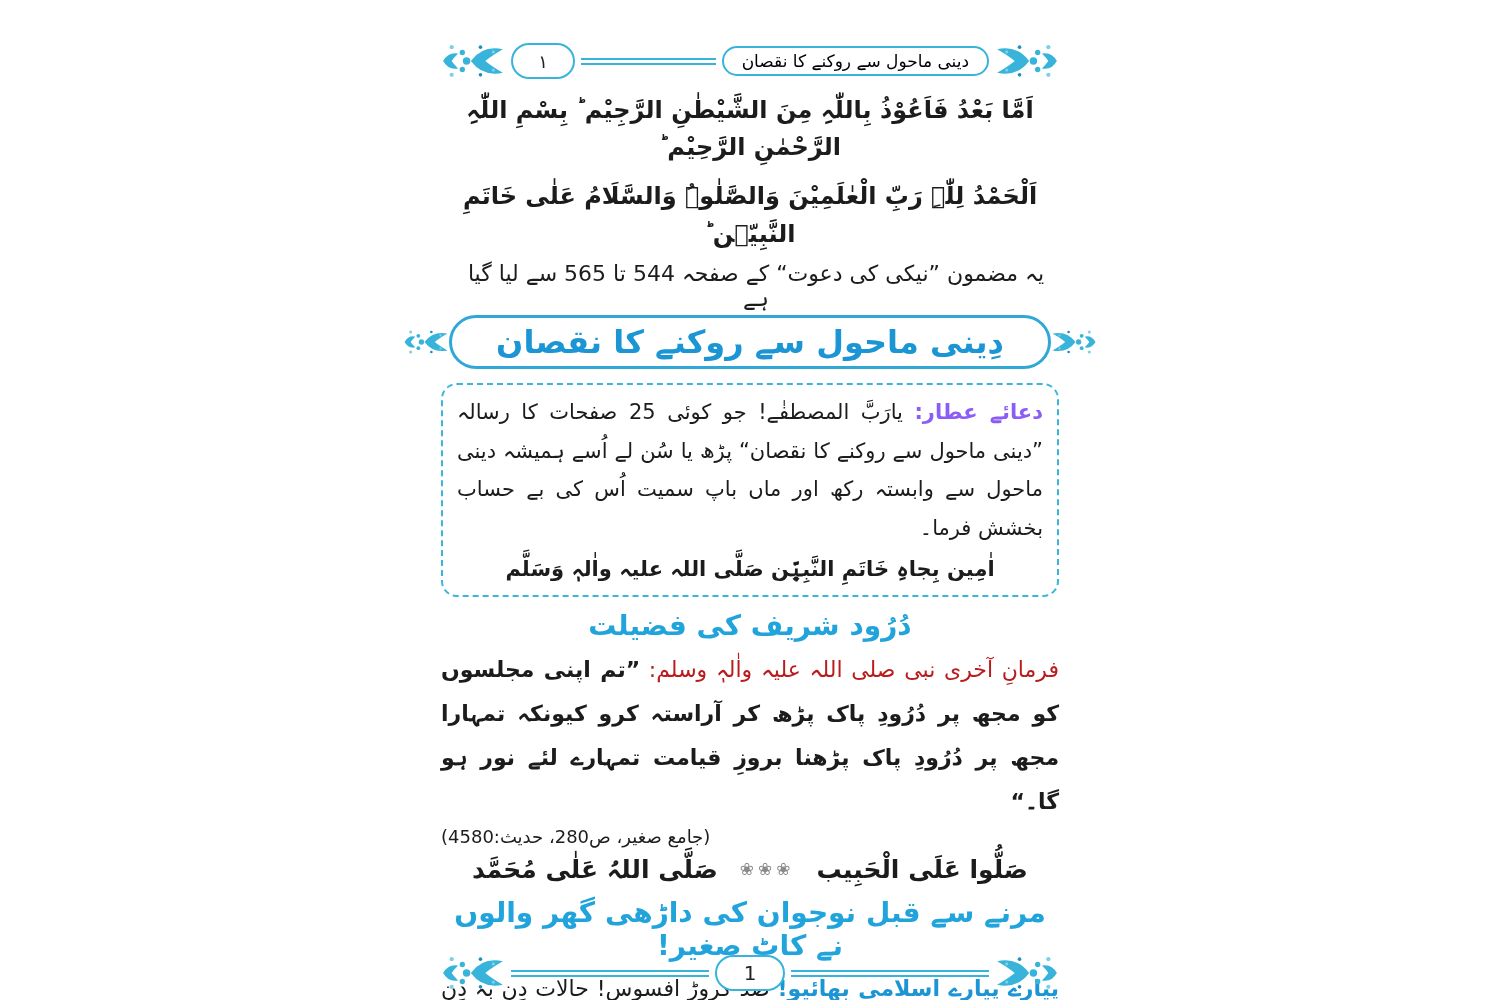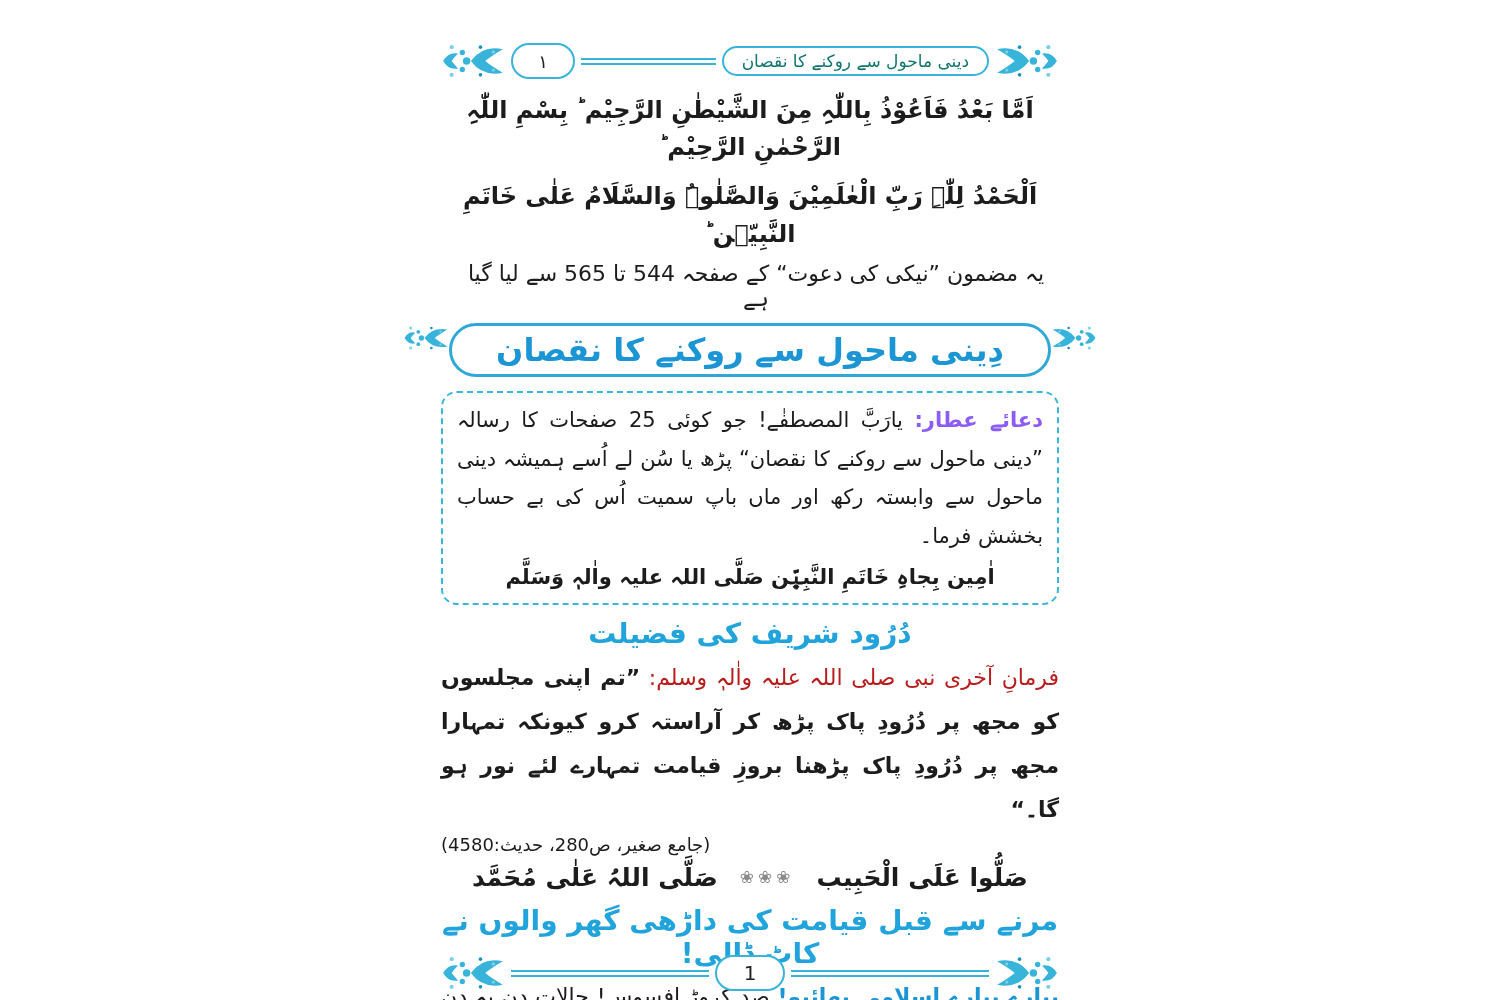--- a/index.html
+++ b/index.html
@@ -14,29 +14,29 @@
   .orn.small { width: 46px; height: 30px; }
   .orn.flip { transform: scaleX(-1); }
   .rule { flex: 1; height: 7px; border-top: 2px solid #38b4da; border-bottom: 2px solid #38b4da; }
   .capsule {
     border: 2px solid #38b4da; border-radius: 20px; min-width: 64px; height: 36px;
     display: flex; align-items: center; justify-content: center;
     font-size: 18px; color: #222; background: #fff; padding: 0 16px; flex: none;
   }
   .cartouche {
     border: 2px solid #38b4da; border-radius: 20px; padding: 3px 18px;
-    font-size: 17px; color: #0f766e; background: #fff; flex: none; direction: rtl;
+    font-size: 17px; color: #000000; background: #fff; flex: none; direction: rtl;
   }
 
   
   .arabic-line { text-align: center; font-weight: 700; font-size: 24px; line-height: 1.55; margin-top: 12px; }
   .source-note { text-align: center; font-size: 22px; margin-top: 8px; margin-left: 12px; }
 
   
-  .banner { display: flex; align-items: flex-start; justify-content: center; gap: 0; margin-top: 12px; direction: ltr; }
+  .banner { display: flex; align-items: center; justify-content: center; gap: 0; margin-top: 4px; direction: ltr; }
   .banner-cart {
     border: 3px solid #2fa8d8; border-radius: 44px; padding: 5px 44px;
     color: #1b95d4; font-size: 32px; font-weight: 700; direction: rtl; white-space: nowrap;
   }
 
   
   .dua-box {
     margin-top: 14px; border: 2px dashed #3ab6dc; border-radius: 16px;
     padding: 8px 14px 6px; font-size: 21px; line-height: 1.85; text-align: justify;
   }
@@ -130,21 +130,21 @@
   </p>
 
   <div class="reference">(جامع صغیر، ص280، حدیث:4580)</div>
 
   <div class="salat">
     <span>صَلُّوا عَلَی الْحَبِیب</span>
     <span class="flowers">❀❀❀</span>
     <span>صَلَّی اللہُ عَلٰی مُحَمَّد</span>
   </div>
 
-  <div class="h-blue">مرنے سے قبل قیامت کی داڑھی گھر والوں نے کاٹ ڈالی!</div>
+  <div class="h-blue">مرنے سے قبل نوجوان کی داڑھی گھر والوں نے کاٹ صغیر!</div>
 
   <p class="story">
     <span class="lead-in">پیارے پیارے اسلامی بھائیو!</span>
     <span>صد کروڑ افسوس! حالات دِن بہ دِن بگڑتے چلے جا رہے ہیں، ایک طرف مغربی تہذیب کی یلغار، فیشن کی طومار، فلم بینی کیلئے گھر گھر ٹی وی، انٹرنیٹ اور وی سی آر ہے تو بدقسمتی سے دوسری طرف مسلمان کہلانے والے عملاً سُنّتوں سے بیزار نظر آ رہے ہیں! دعوتِ اسلامی سے وابستہ اَورنگی ٹاؤن، کراچی کا ایک نوجوان عاشقِ رسول جس کی عمر بمشکل 20 سال ہو گی، داڑھی جب سے آئی رکھ لی تھی، بے چارہ خُون کے سَرطان (یعنی بلڈ کینسر۔BLOOD CANCER) میں مبتلا ہو گیا۔ میں (یعنی سگِ مدینہ عُفِیَ عَنْہُ) اُس کی عِیادت کے لیے اَسپتال پہنچا، بے چارہ زندگی اور موت کی کشمکش میں تھا...زَبان ساتھ</span>
   </p>
 
 </div>
 
 <div class="footer">
   <div class="band">

